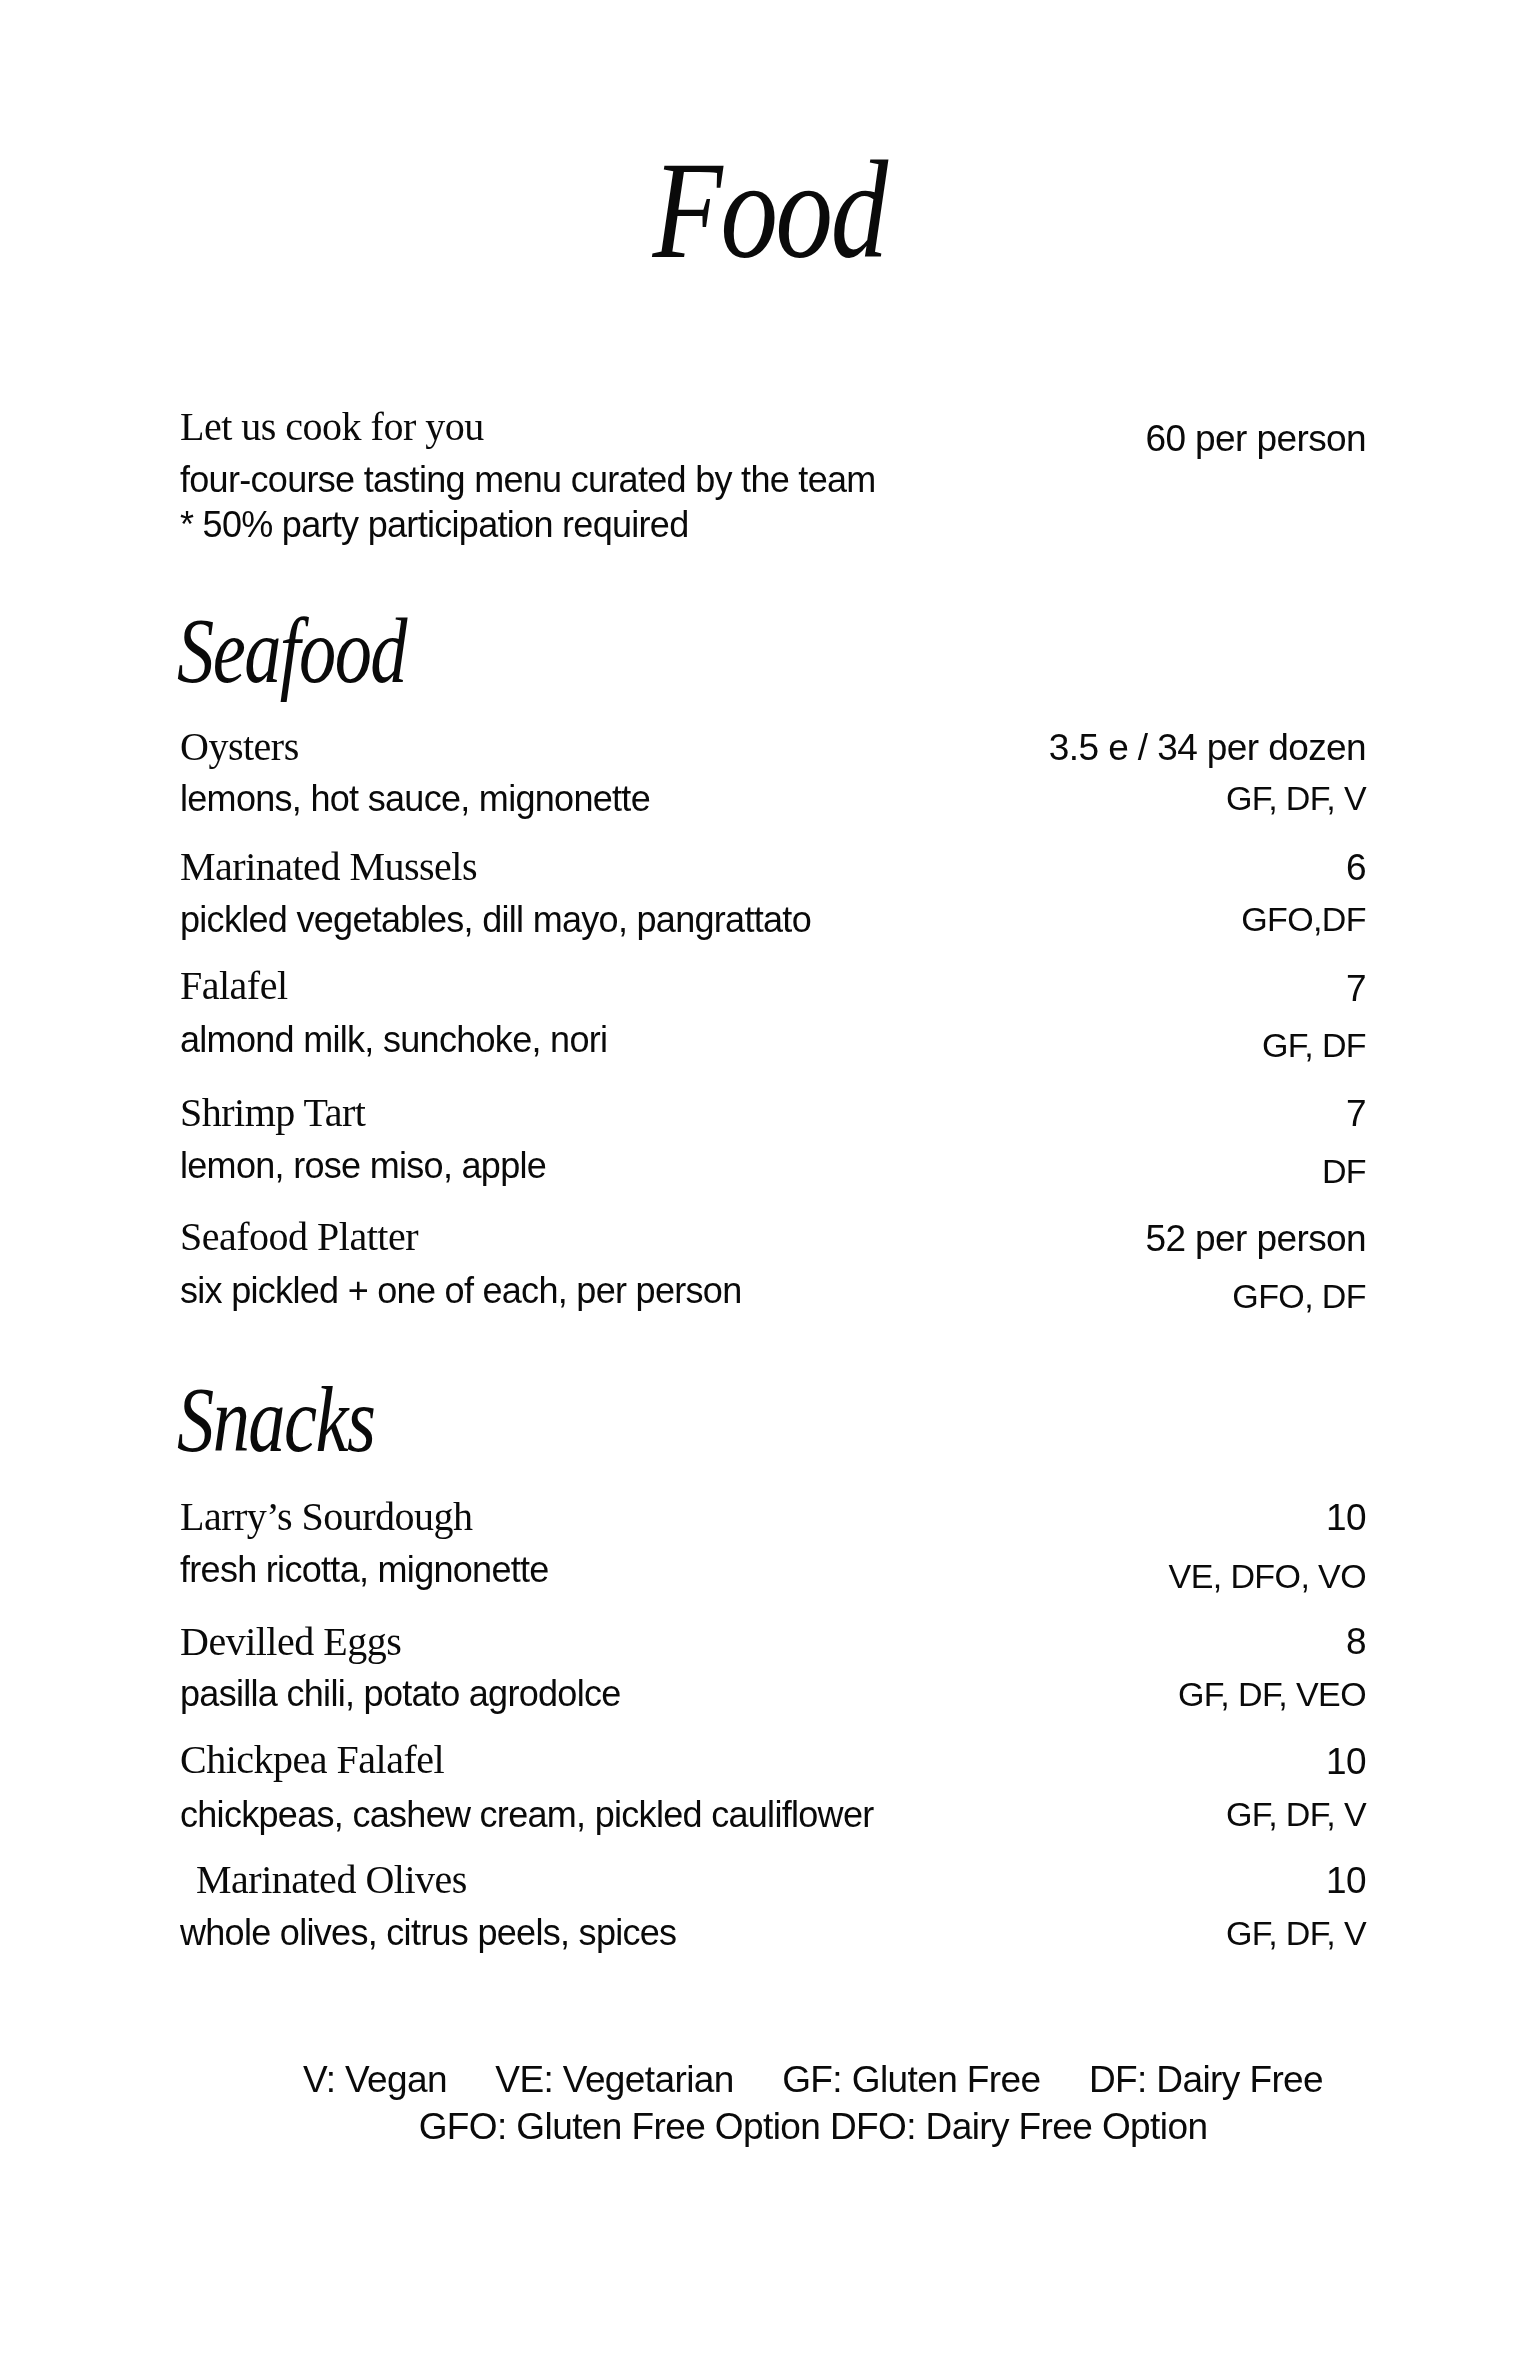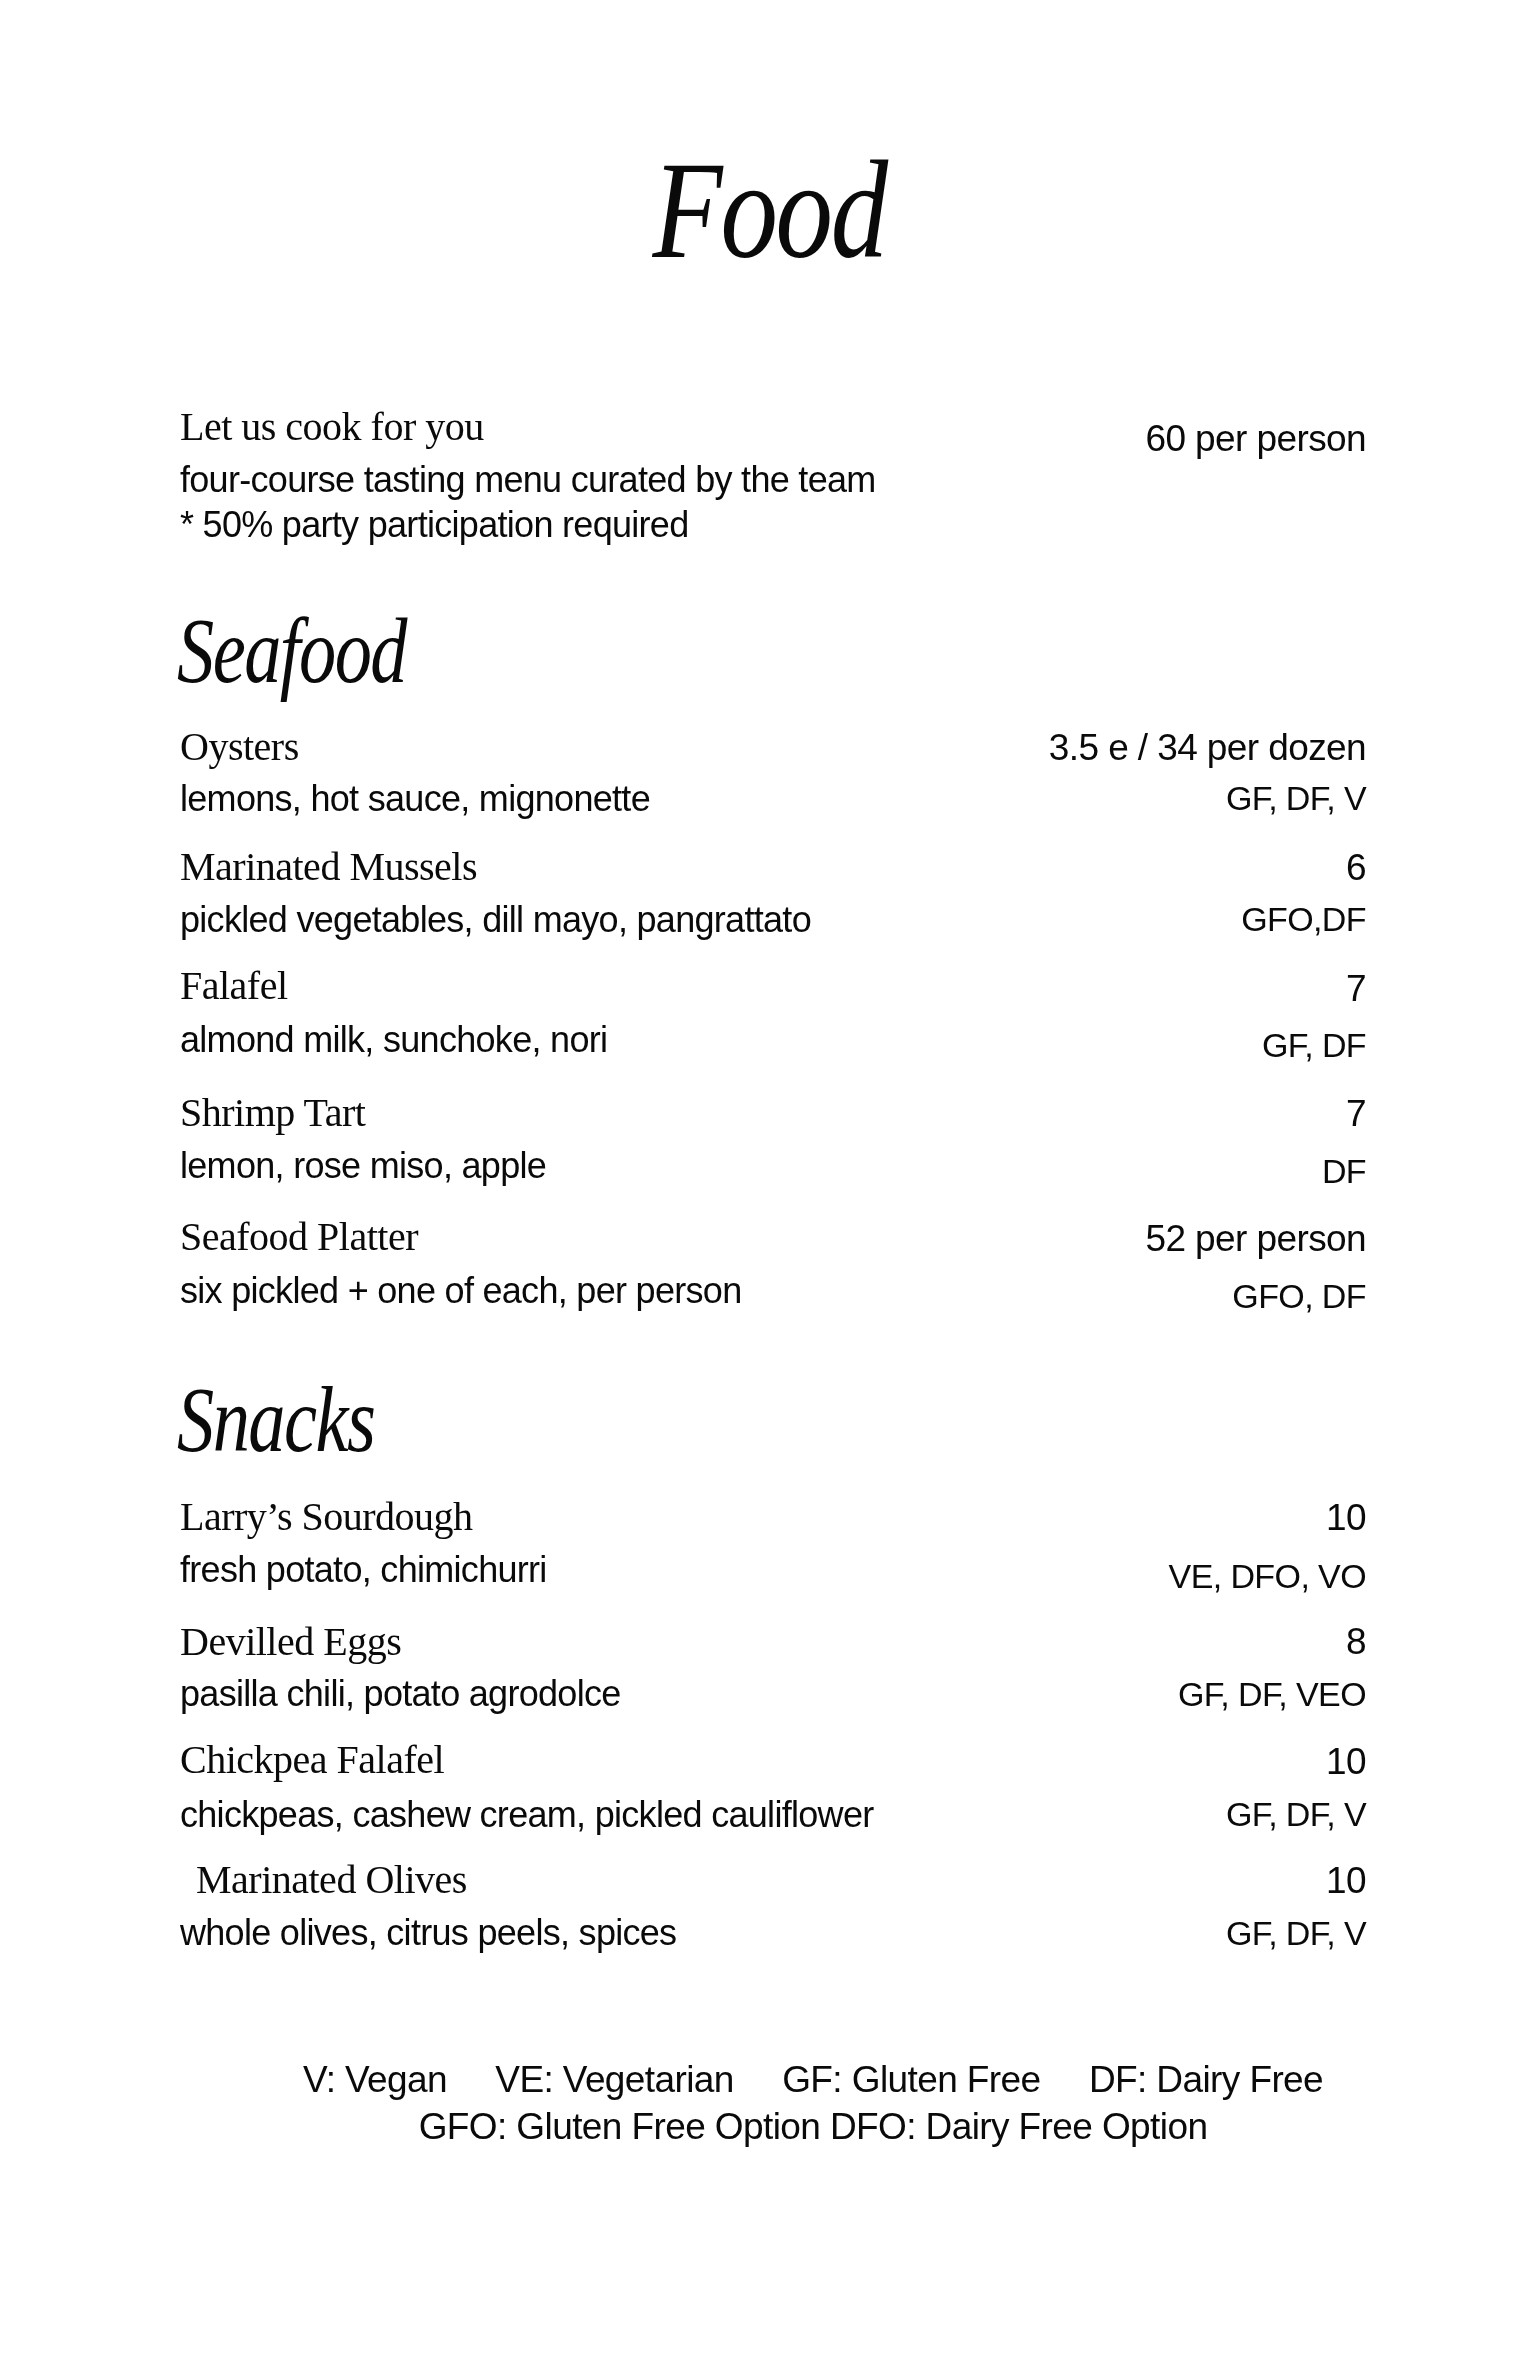--- a/index.html
+++ b/index.html
@@ -115,21 +115,21 @@
 <div class="abs tags" style="top:1151px;">DF</div>
 
 <div class="abs item-name" style="top:1209px;">Seafood Platter</div>
 <div class="abs item-desc" style="top:1269px;">six pickled + one of each, per person</div>
 <div class="abs price" style="top:1216px;">52 per person</div>
 <div class="abs tags" style="top:1276px;">GFO, DF</div>
 
 <div class="abs section-heading" style="top:1373px;">Snacks</div>
 
 <div class="abs item-name" style="top:1489px;">Larry’s Sourdough</div>
-<div class="abs item-desc" style="top:1548px;">fresh potato, chimichurri</div>
+<div class="abs item-desc" style="top:1548px;">fresh ricotta, mignonette</div>
 <div class="abs price" style="top:1495px;">10</div>
 <div class="abs tags" style="top:1556px;">VE, DFO,  VO</div>
 
 <div class="abs item-name" style="top:1614px;">Devilled Eggs</div>
 <div class="abs item-desc" style="top:1672px;">pasilla chili, potato agrodolce</div>
 <div class="abs price" style="top:1619px;">8</div>
 <div class="abs tags" style="top:1674px;">GF, DF, VEO</div>
 
 <div class="abs item-name" style="top:1732px;">Chickpea Falafel</div>
 <div class="abs item-desc" style="top:1793px;">chickpeas, cashew cream, pickled cauliflower</div>

